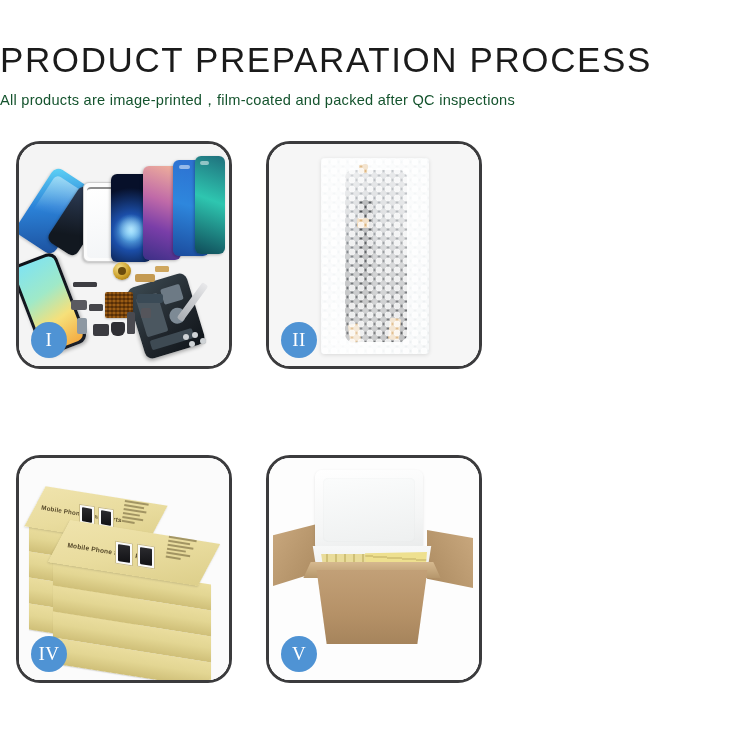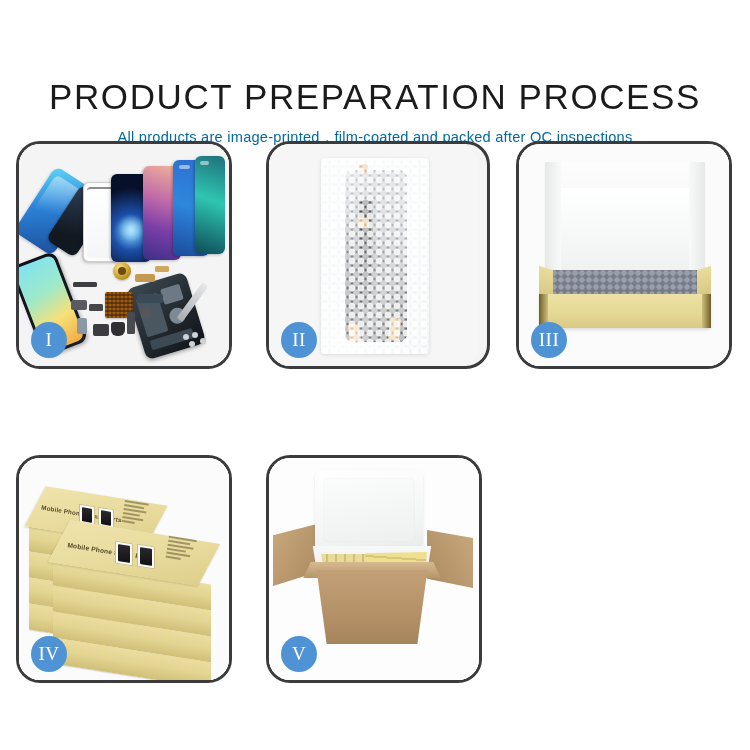--- a/index.html
+++ b/index.html
@@ -21,42 +21,41 @@
     height: 750px;
     background: #ffffff;
   }
 
   
   #header {
     position: absolute;
     left: 0;
     top: 0;
     width: 750px;
-    text-align: center;
-    margin-top: 37px;
+    text-align: left;
   }
   #page-title {
     margin: 0;
     padding-top: 42px;
     font-family: "Liberation Sans", sans-serif;
     font-size: 35px;
     font-weight: 500;
     letter-spacing: 1.6px;
     color: #1b1b1b;
     line-height: 1.05;
     white-space: nowrap;
   }
   #page-subtitle {
     margin: 0;
     padding-top: 12px;
     font-family: "Liberation Sans", sans-serif;
     font-size: 14.6px;
     font-weight: 400;
     letter-spacing: 0.25px;
-    color: #0369a1;
+    color: #14532d;
     white-space: nowrap;
   }
 
   
   #grid {
     position: absolute;
     left: 16px;
     top: 141px;
     width: 718px;
     height: 536px;
@@ -75,21 +74,21 @@
     position: absolute;
     left: 0;
     top: 0;
     width: 210px;
     height: 222px;
     border-radius: 21px;
     overflow: hidden;
     background: #f4f4f4;
   }
   .c1 { left: 0px;   top: 0px; }
-  .c2 { left: 250px; top: 0px; padding-left: 8px; }
+  .c2 { left: 250px; top: 0px; }
   .c3 { left: 500px; top: 0px; }
   .c4 { left: 0px;   top: 314px; }
   .c5 { left: 250px; top: 314px; }
   .c6 { left: 500px; top: 314px; }
 
   
   .badge {
     position: absolute;
     left: 12px;
     bottom: 8px;
@@ -505,34 +504,20 @@
             <span class="tape tape3"></span>
             <span class="tape tape4"></span>
             <div class="bubbles"></div>
             <div class="bag-sheen"></div>
           </div>
         </div>
       </div>
       <div class="badge">II</div>
     </div>
 
-    <div class="card c3">
-      <div class="card-inner">
-        <div class="p3">
-          <div class="foam-lid"></div>
-          <div class="foam-flapL"></div>
-          <div class="foam-flapR"></div>
-          <div class="tray-inside"></div>
-          <div class="tray-lipL"></div>
-          <div class="tray-lipR"></div>
-          <div class="tray-front"></div>
-        </div>
-      </div>
-      <div class="badge">III</div>
-    </div>
 
     <div class="card c4">
       <div class="card-inner">
         <div class="p4">
           <div class="stack">
 
             <div class="layer" style="left:4px; top:66px; width:108px; transform:skewY(9deg);"></div>
             <div class="layer" style="left:4px; top:92px; width:108px; transform:skewY(9deg);"></div>
             <div class="layer" style="left:4px; top:118px; width:108px; transform:skewY(9deg);"></div>
             <div class="layer" style="left:4px; top:144px; width:108px; transform:skewY(9deg);"></div>

